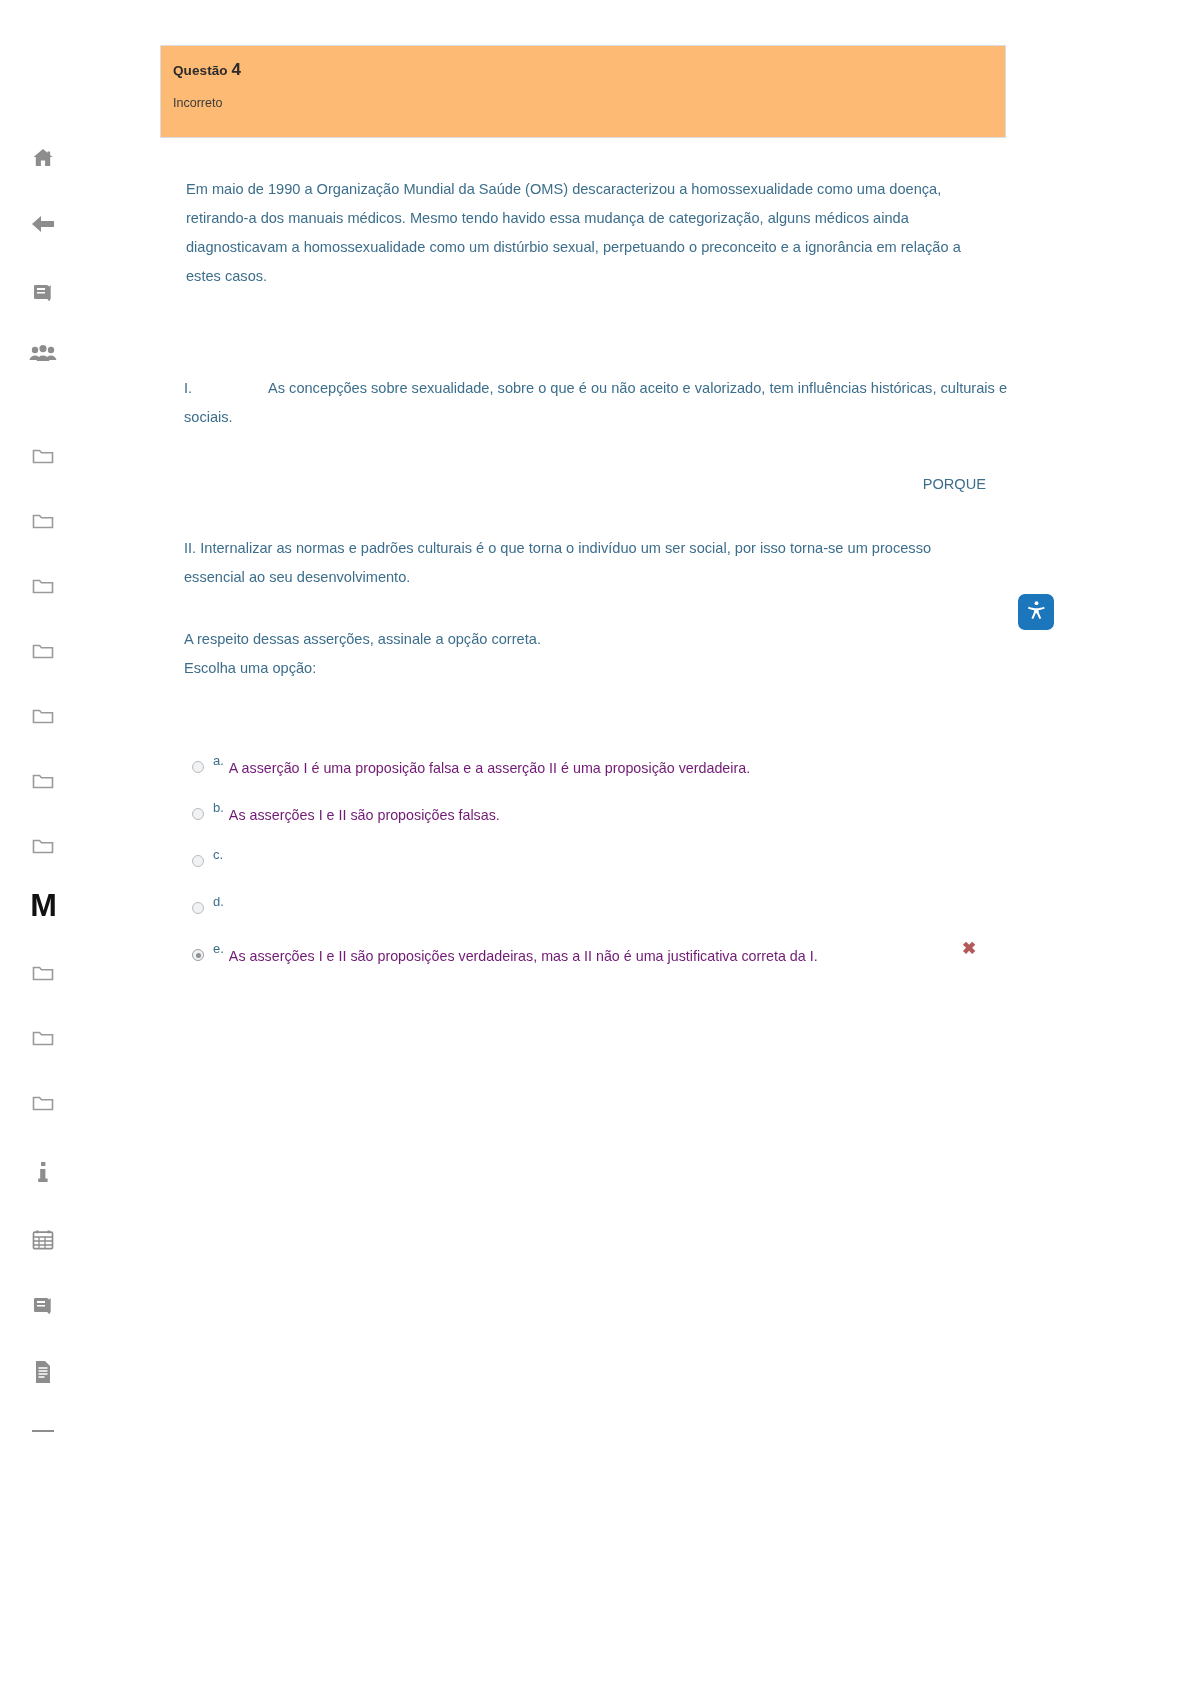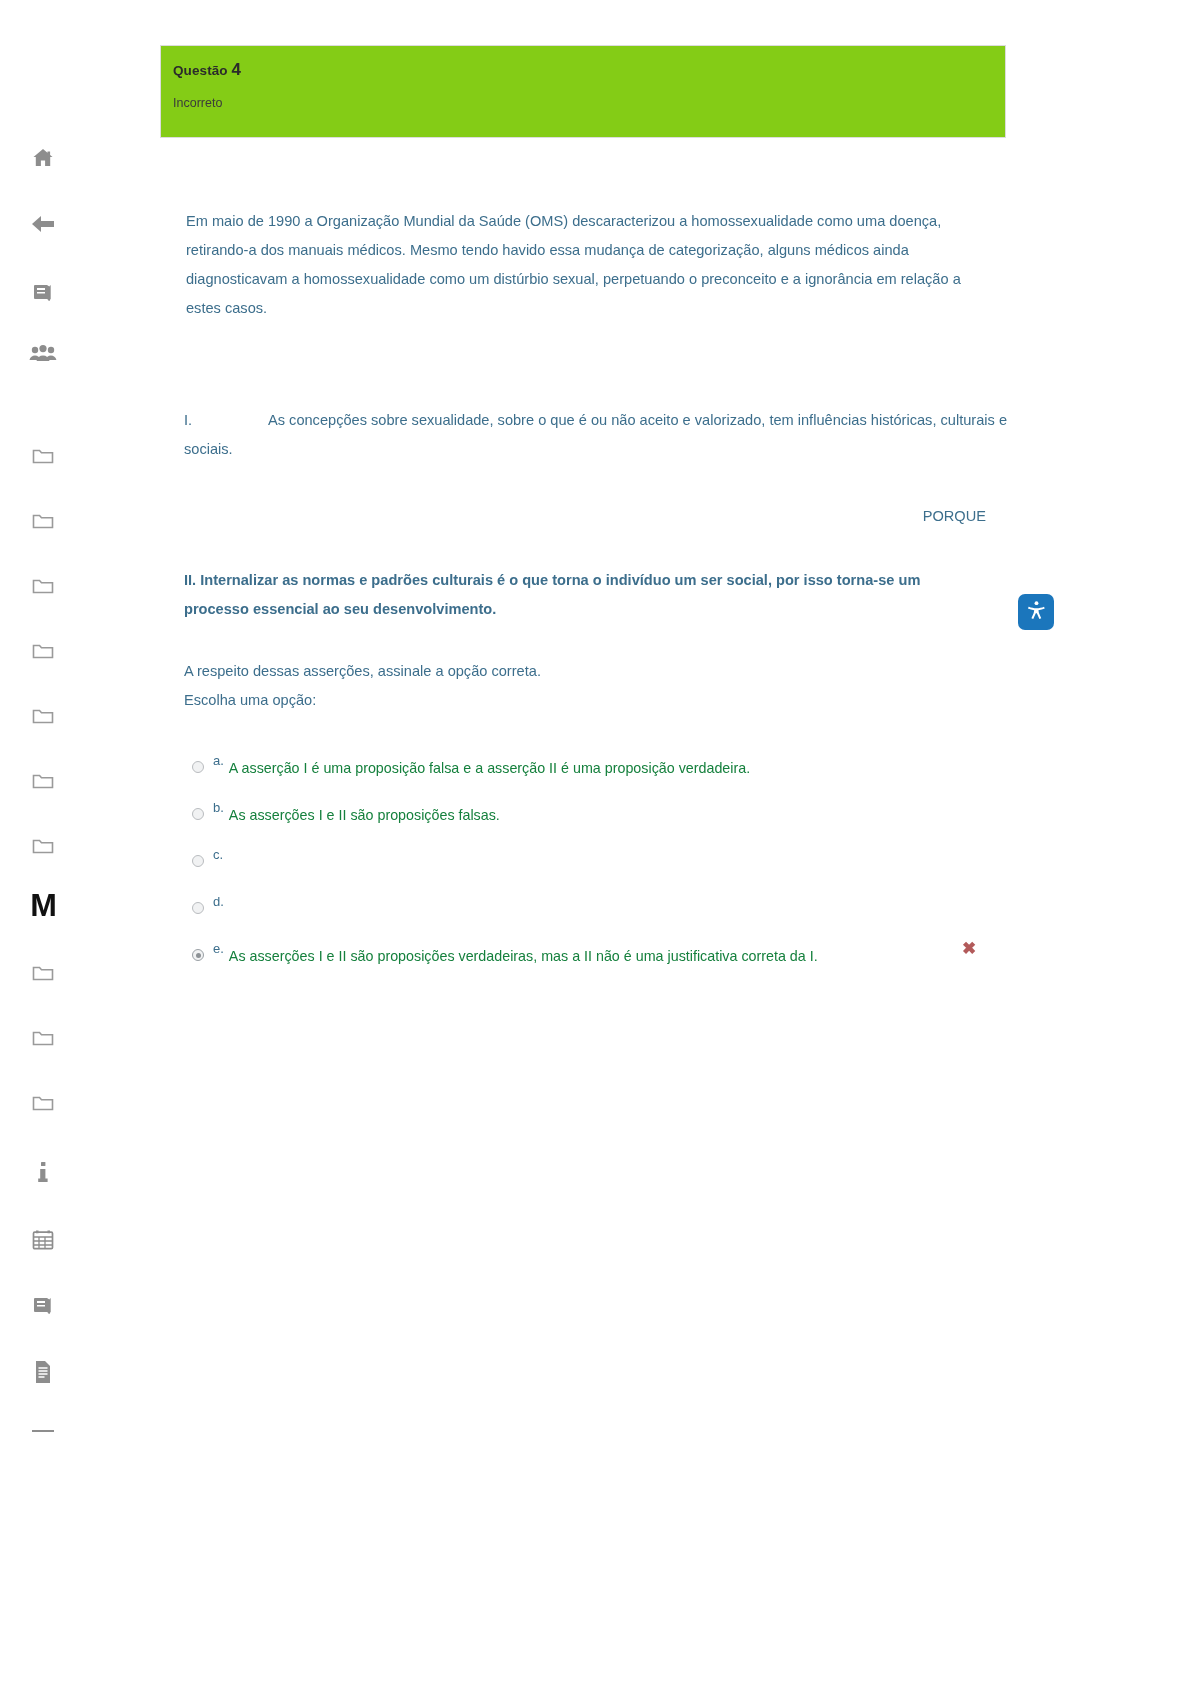--- a/index.html
+++ b/index.html
@@ -33,53 +33,52 @@
   .side-dash {
     width: 22px; height: 2px; background: #8d8d8d;
   }
 
   
   .qbox {
     position: absolute;
     left: 160px; top: 45px;
     width: 846px; height: 93px;
     border: 1px solid #dcdcdc;
-    background: #84cc16;
+    background: #fdba74;
     padding: 14px 0 0 12px;
   }
   .qbox .qtitle {
     font-size: 13.5px; color: #2b2b2b; font-weight: bold;
     letter-spacing: .1px;
   }
   .qbox .qtitle .qnum { font-size: 17px; font-weight: bold; }
   .qbox .qline {
     font-size: 12.5px; color: #3b3b3b; margin-top: 16px;
     font-weight: normal;
   }
 
   
   .qbody {
     position: absolute;
     left: 184px; top: 175px;
     width: 830px;
     color: #3c6e8c;
     font-size: 14.6px;
     line-height: 29px;
-    margin-top: 32px;
   }
   .qbody p { margin: 0; }
   .stem { width: 800px; padding-left: 2px; }
   .gap-1 { height: 43px; }
   .gap-2 { height: 40px; }
   .gap-3 { height: 38px; }
   .gap-4 { height: 35px; }
   .gap-5 { height: 33px; }
   .assert-i .roman { display: inline-block; width: 84px; }
   .porque { text-align: right; width: 802px; }
-  .assert-ii { margin-left: -2px; width: 800px; font-weight: bold; }
+  .assert-ii { margin-left: -2px; width: 800px; }
   .respeito { margin-left: -2px; }
   .escolha { margin-left: -2px; margin-top: 31px; }
 
   
   .options {
     position: absolute;
     left: 192px; top: 752px;
     width: 800px;
   }
   .opt {
@@ -103,21 +102,21 @@
     content: "";
     position: absolute; left: 2.5px; top: 2.5px;
     width: 5px; height: 5px; border-radius: 50%;
     background: #8d9296;
   }
   .opt-letter {
     font-size: 13px; color: #3c6e8c; margin-right: 5px;
     line-height: 18px; flex: 0 0 auto;
   }
   .opt-text {
-    font-size: 14.3px; color: #15803d; line-height: 24px;
+    font-size: 14.3px; color: #701a75; line-height: 24px;
     margin-top: 4px;
   }
   .xmark {
     position: absolute; left: 770px; top: 188px;
     color: #b25a5a; font-size: 17px; font-weight: bold;
     line-height: 1;
   }
 
   
   .a11y-btn {

